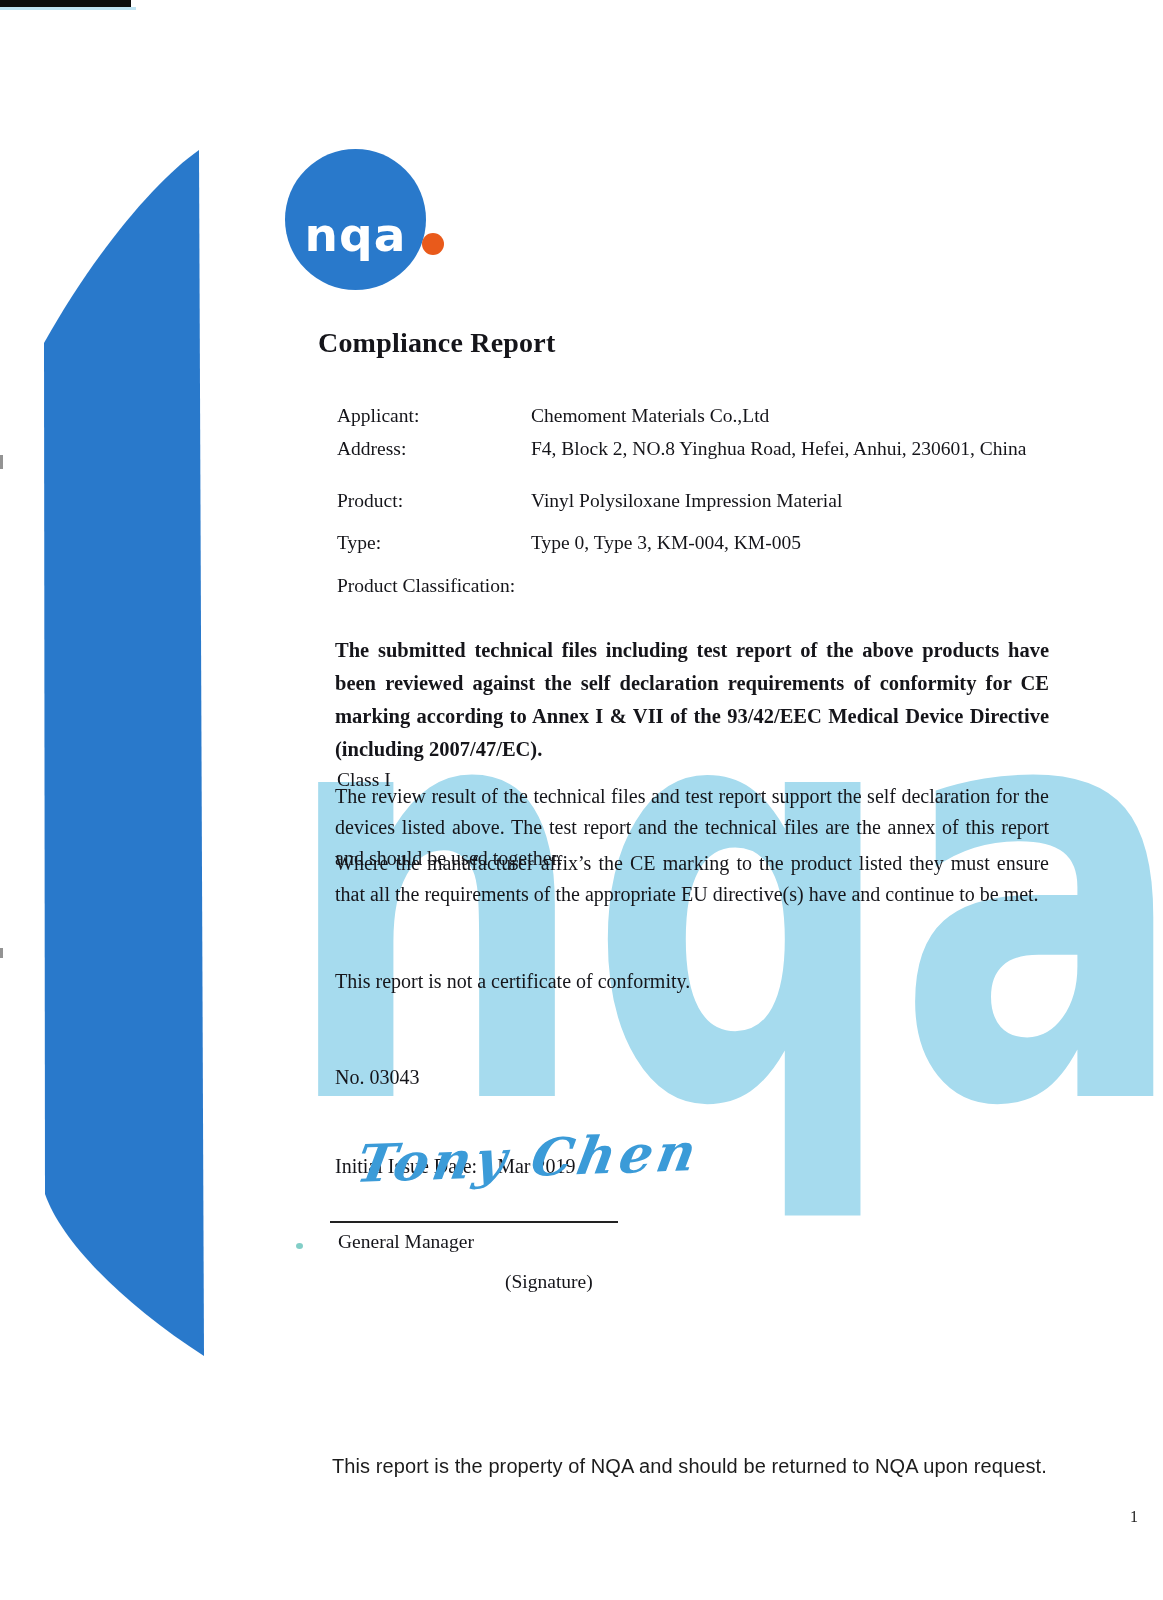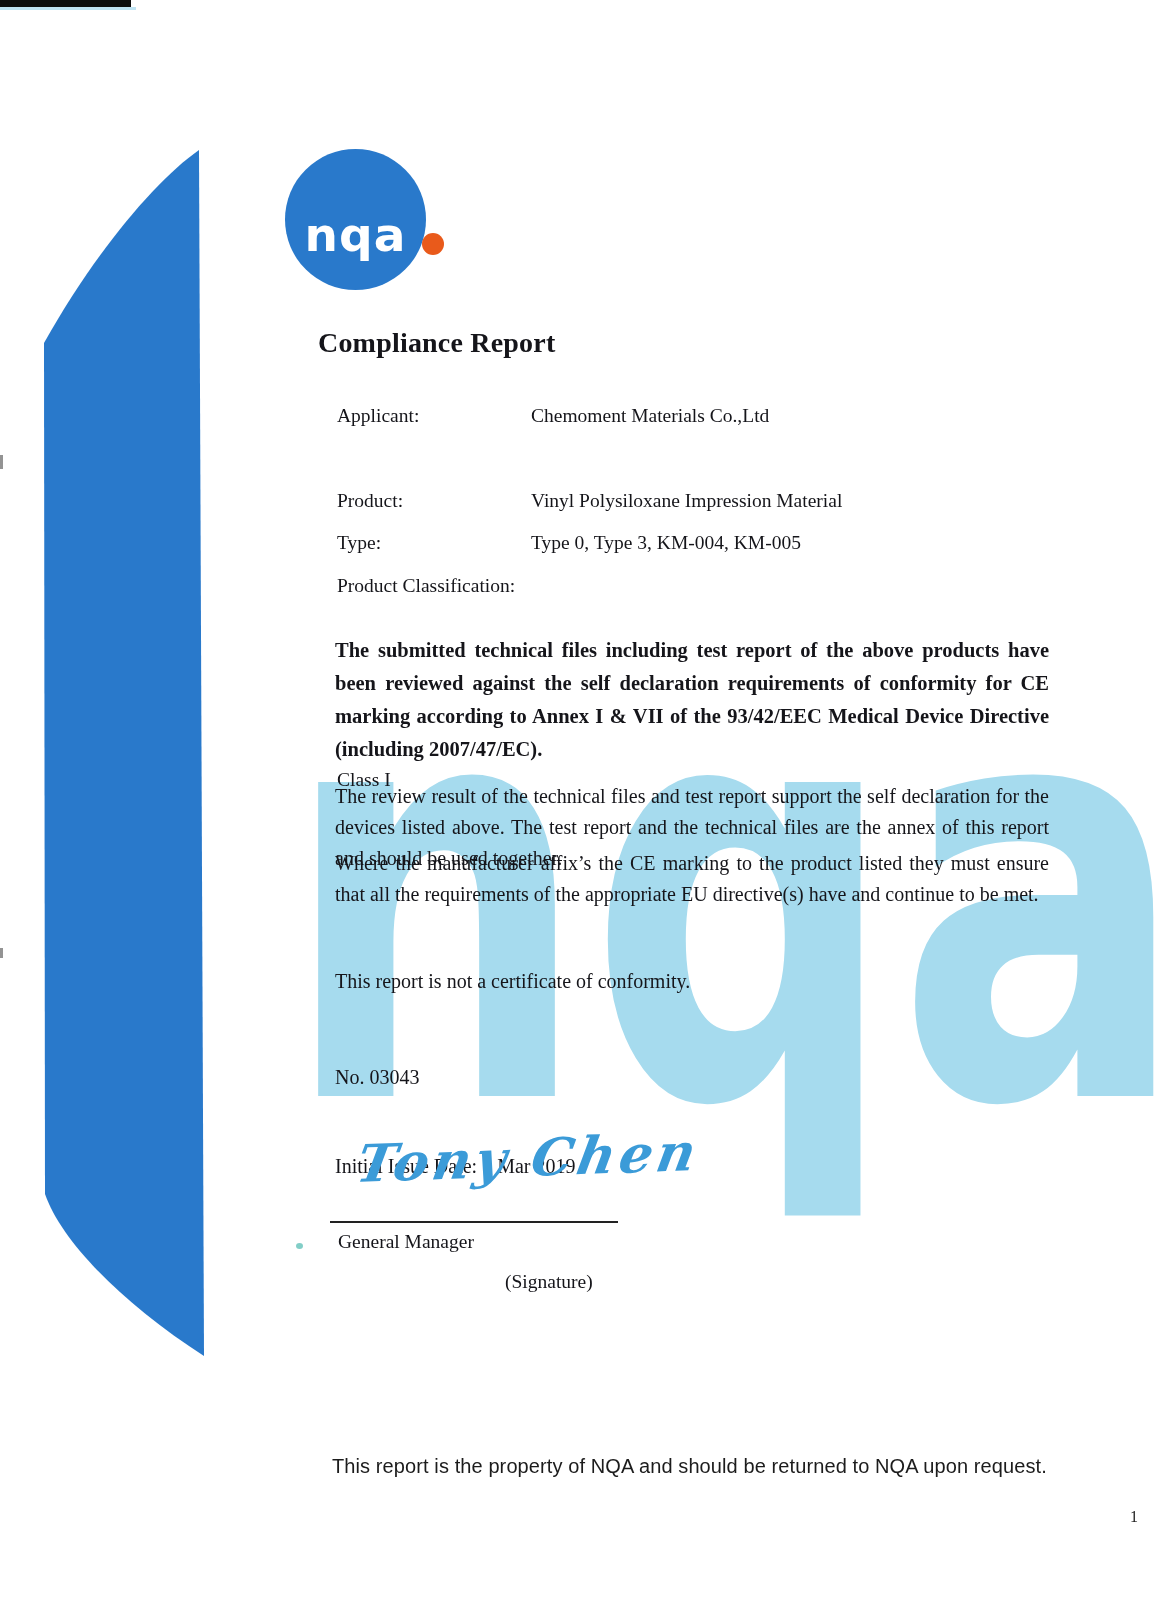--- a/index.html
+++ b/index.html
@@ -121,20 +121,24 @@
       <span>nqa</span>
     </div>
     <div class="logo-dot"></div>
 
     <h1 class="title">Compliance Report</h1>
 
     <div class="row applicant">
       <span class="lbl">Applicant:</span>
       <span class="val">Chemoment Materials Co.,Ltd</span>
     </div>
+    <div class="row address">
+      <span class="lbl">Address:</span>
+      <span class="val">F4, Block 2, NO.8 Yinghua Road, Hefei, Anhui, 230601, China</span>
+    </div>
     <div class="row product">
       <span class="lbl">Product:</span>
       <span class="val">Vinyl Polysiloxane Impression Material</span>
     </div>
     <div class="row type">
       <span class="lbl">Type:</span>
       <span class="val">Type 0, Type 3, KM-004, KM-005</span>
     </div>
     <div class="row classification">
       <span class="lbl">Product Classification:</span>

